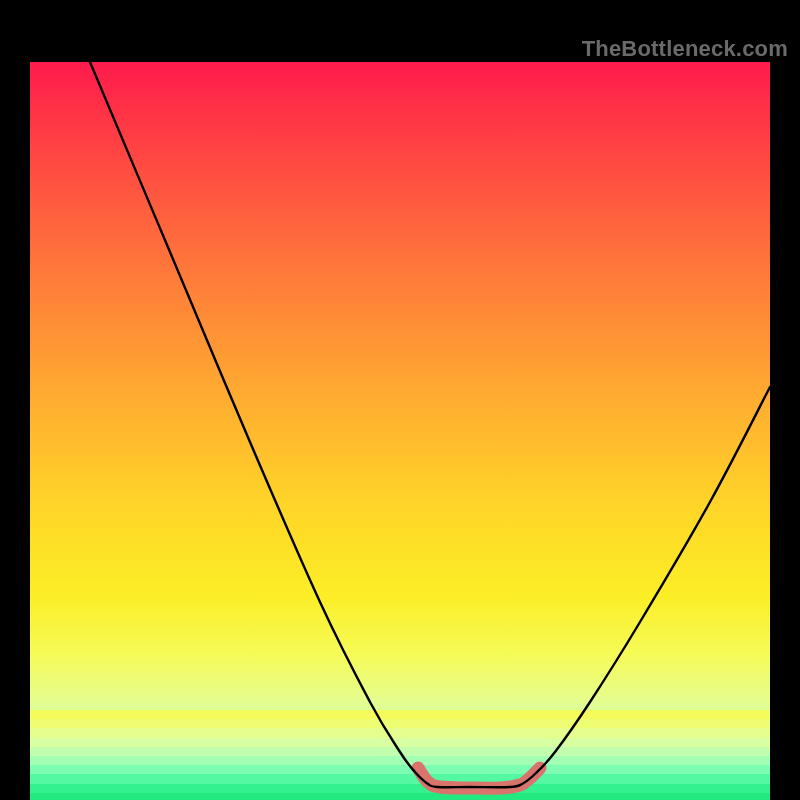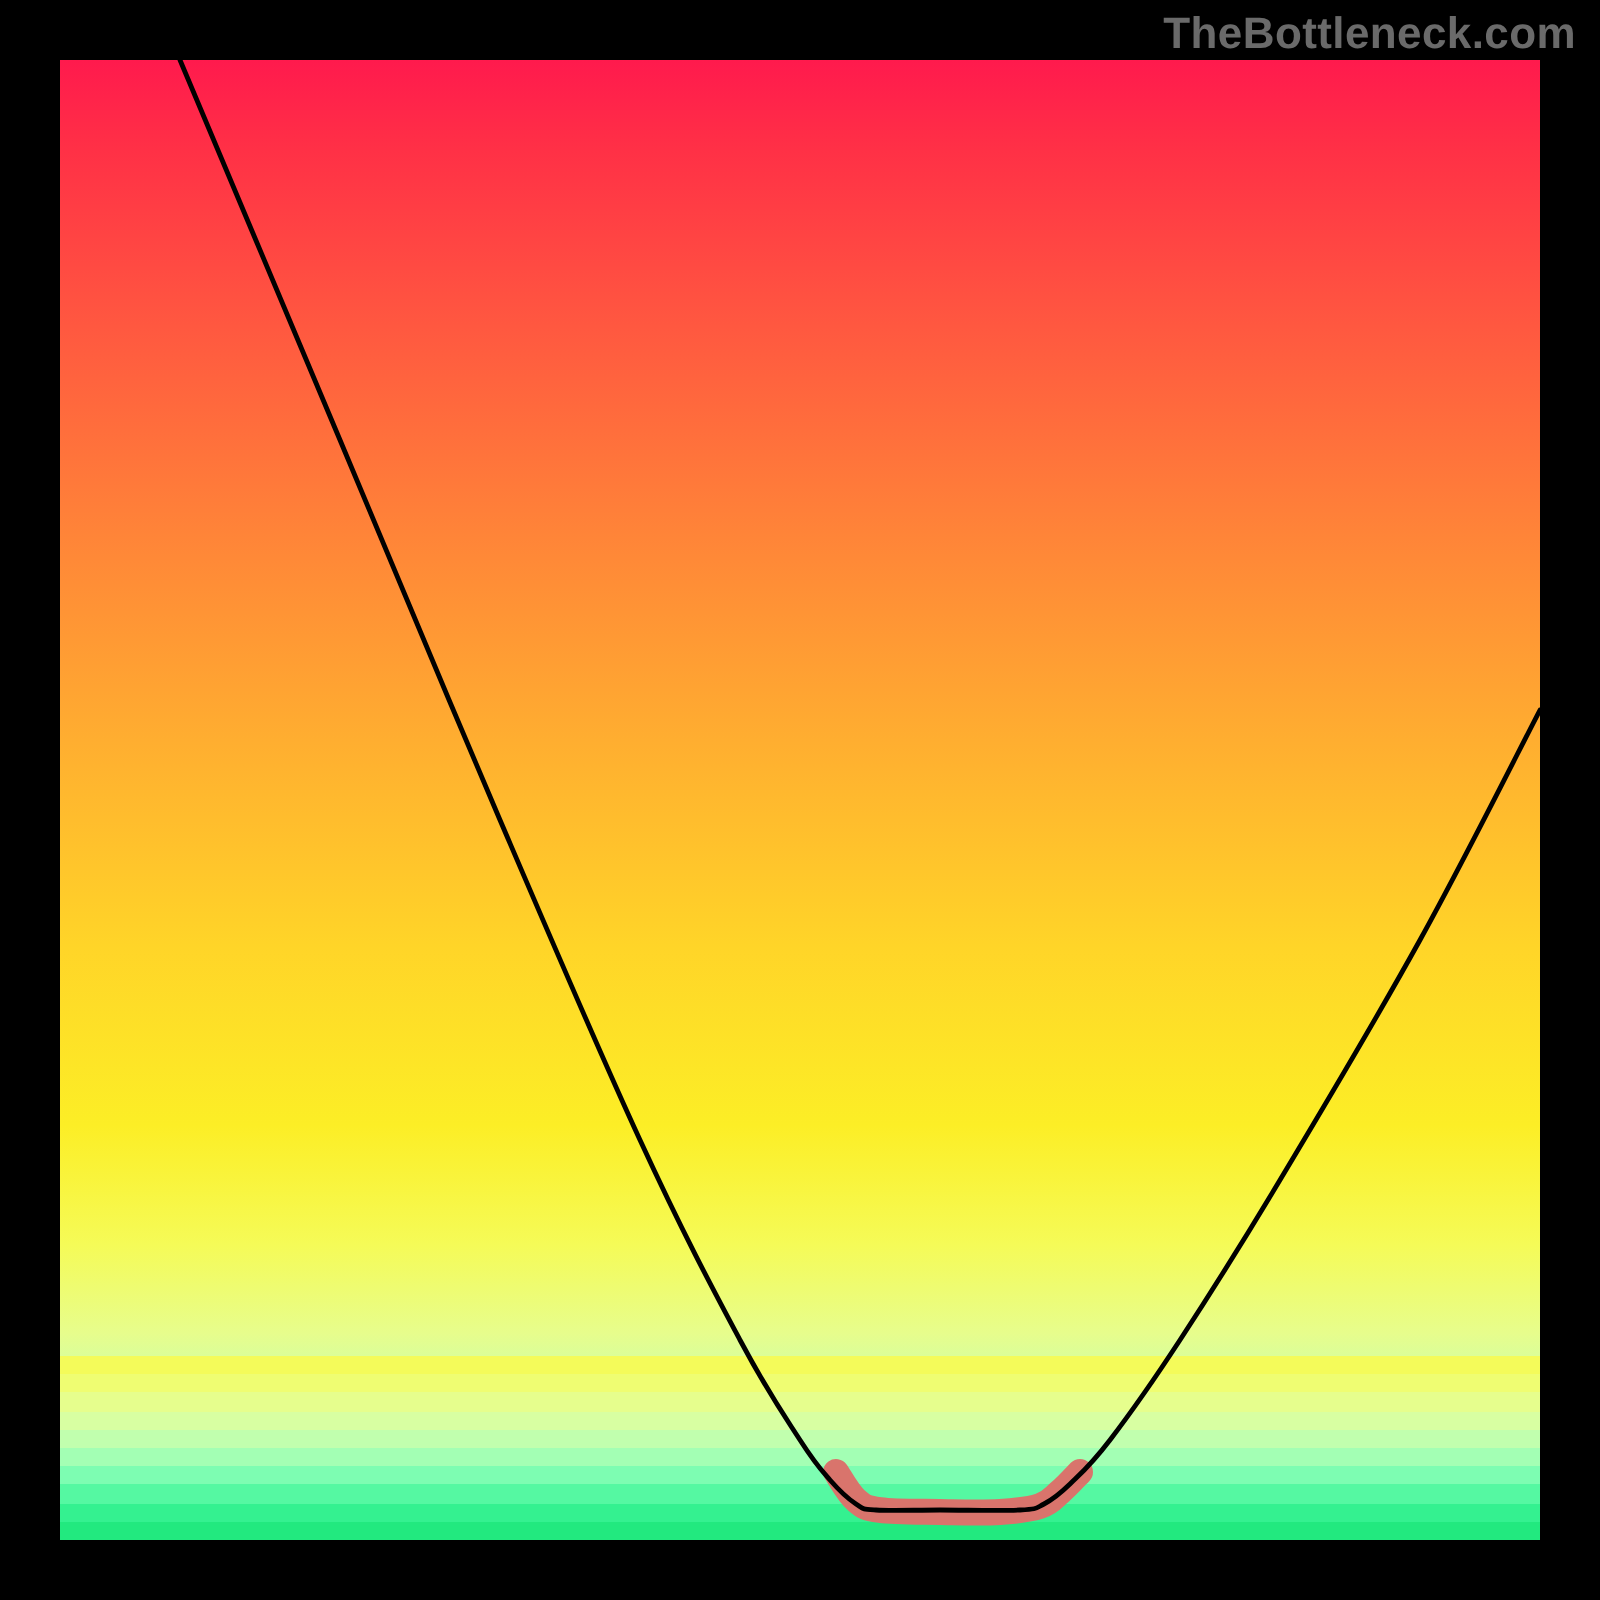--- a/index.html
+++ b/index.html
@@ -9,20 +9,21 @@
     height: 800px;
     background: #000;
     overflow: hidden;
     font-family: Arial, Helvetica, sans-serif;
   }
   .stage {
     position: relative;
     width: 800px;
     height: 568px;
     background: #000;
+    margin-top: 32px;
   }
   .plot {
     position: absolute;
     left: 30px;
     top: 30px;
     width: 740px;
     height: 740px;
     overflow: hidden;
   }
   .gradient {

